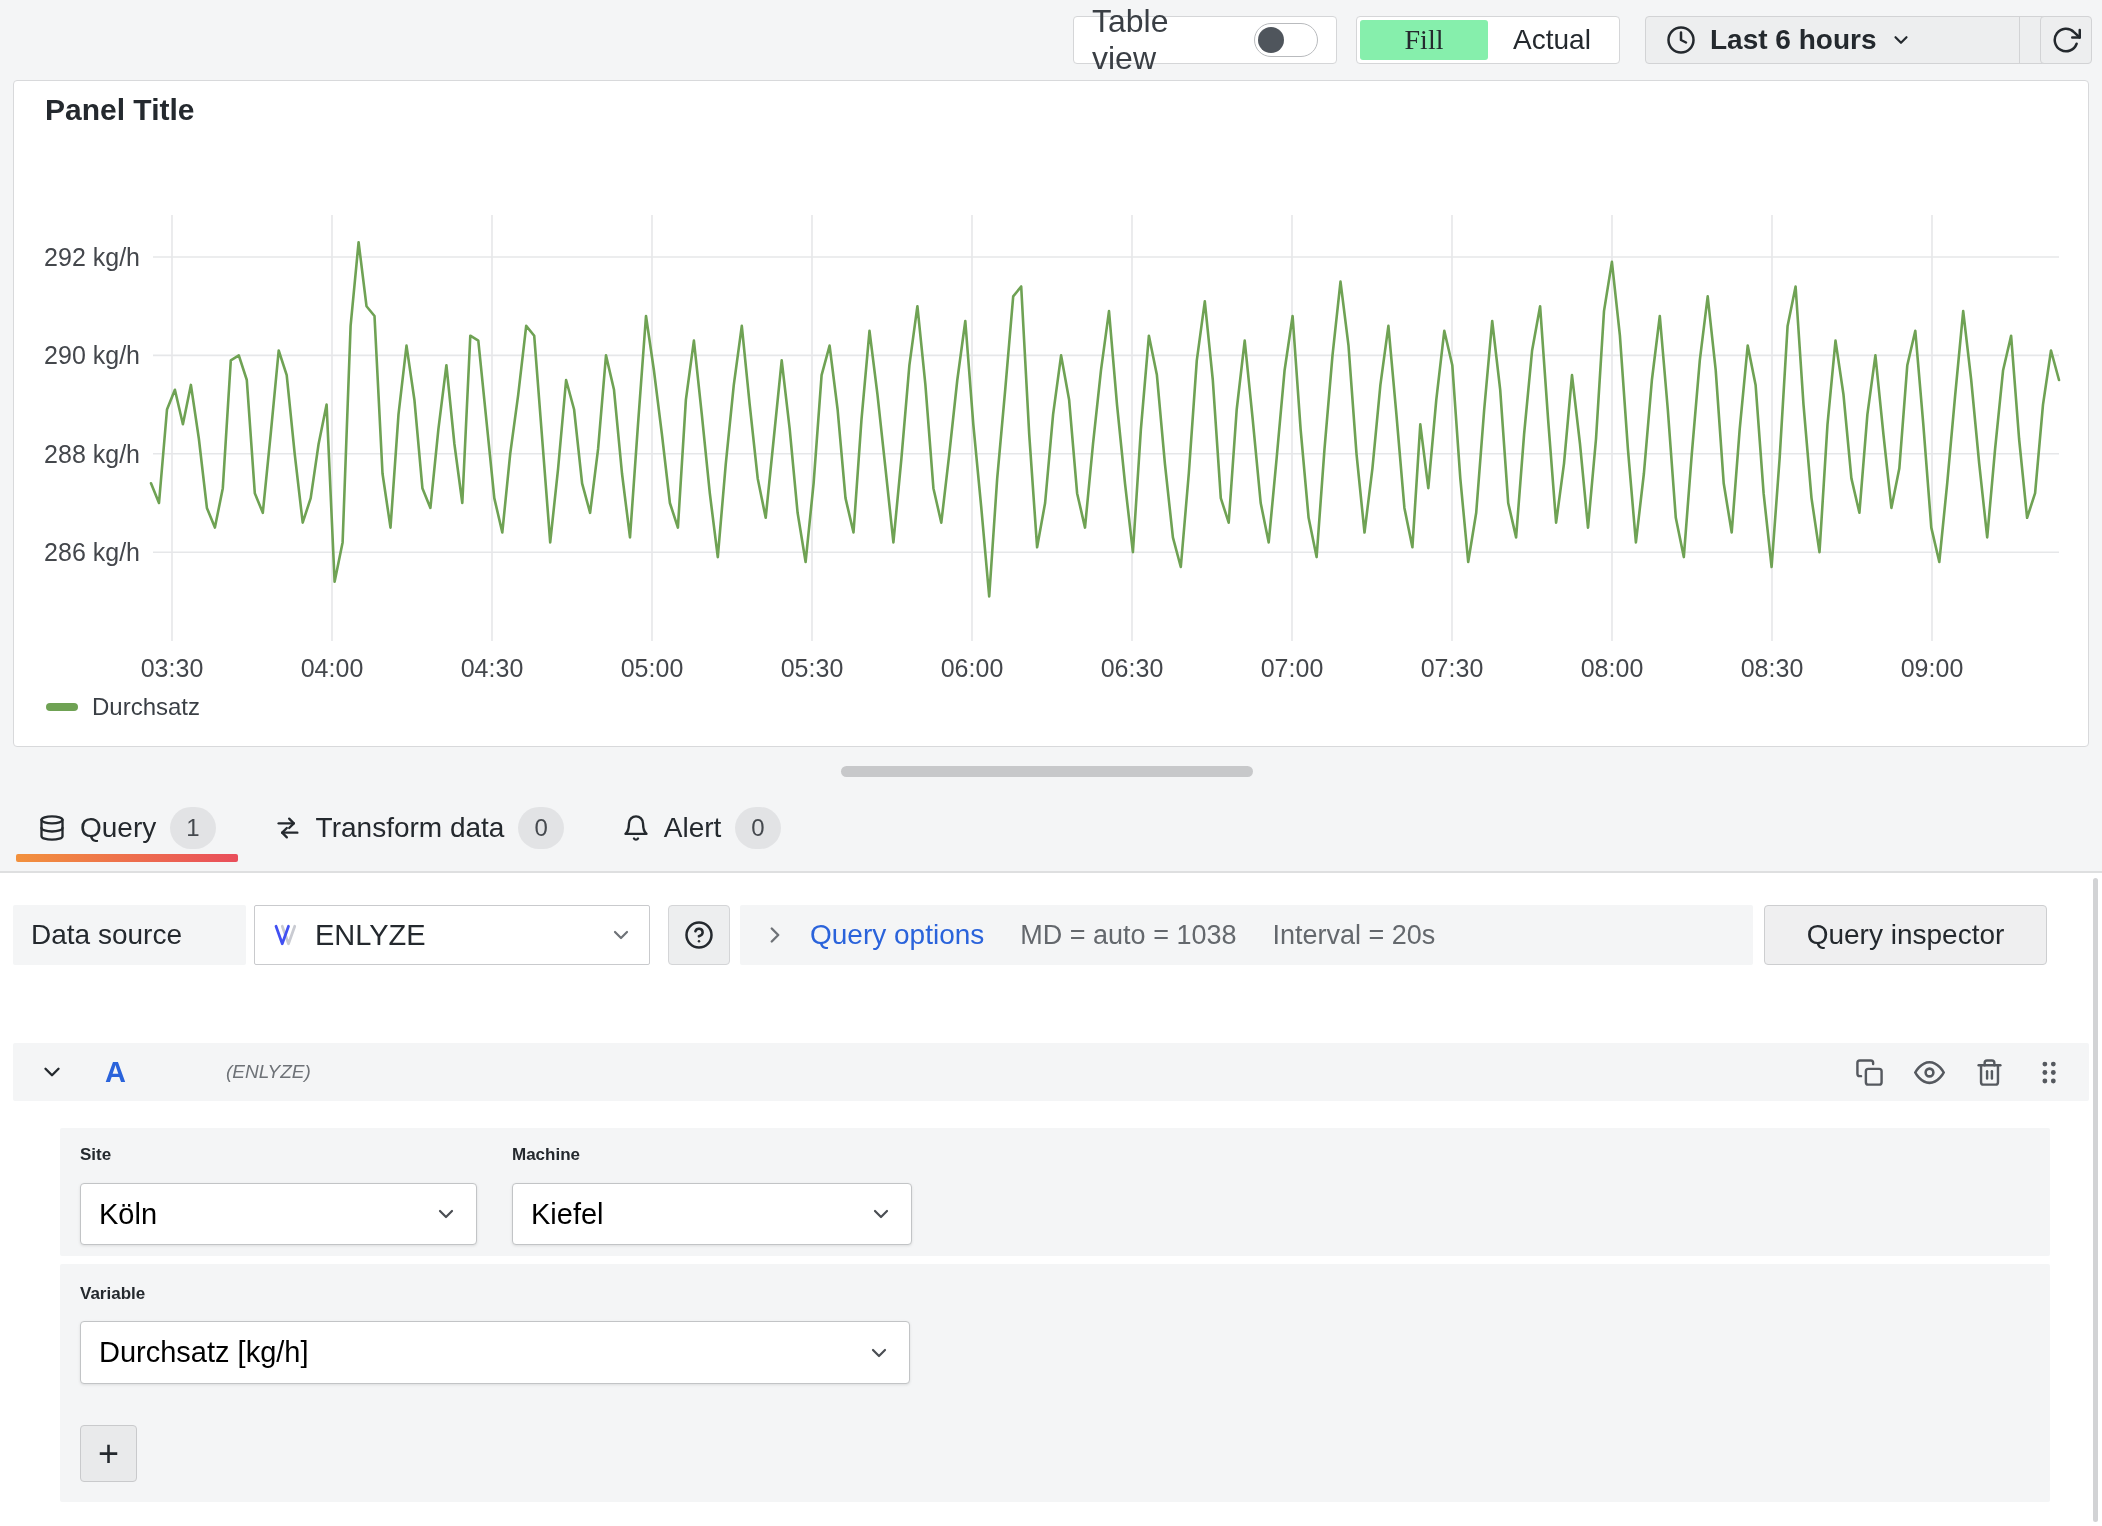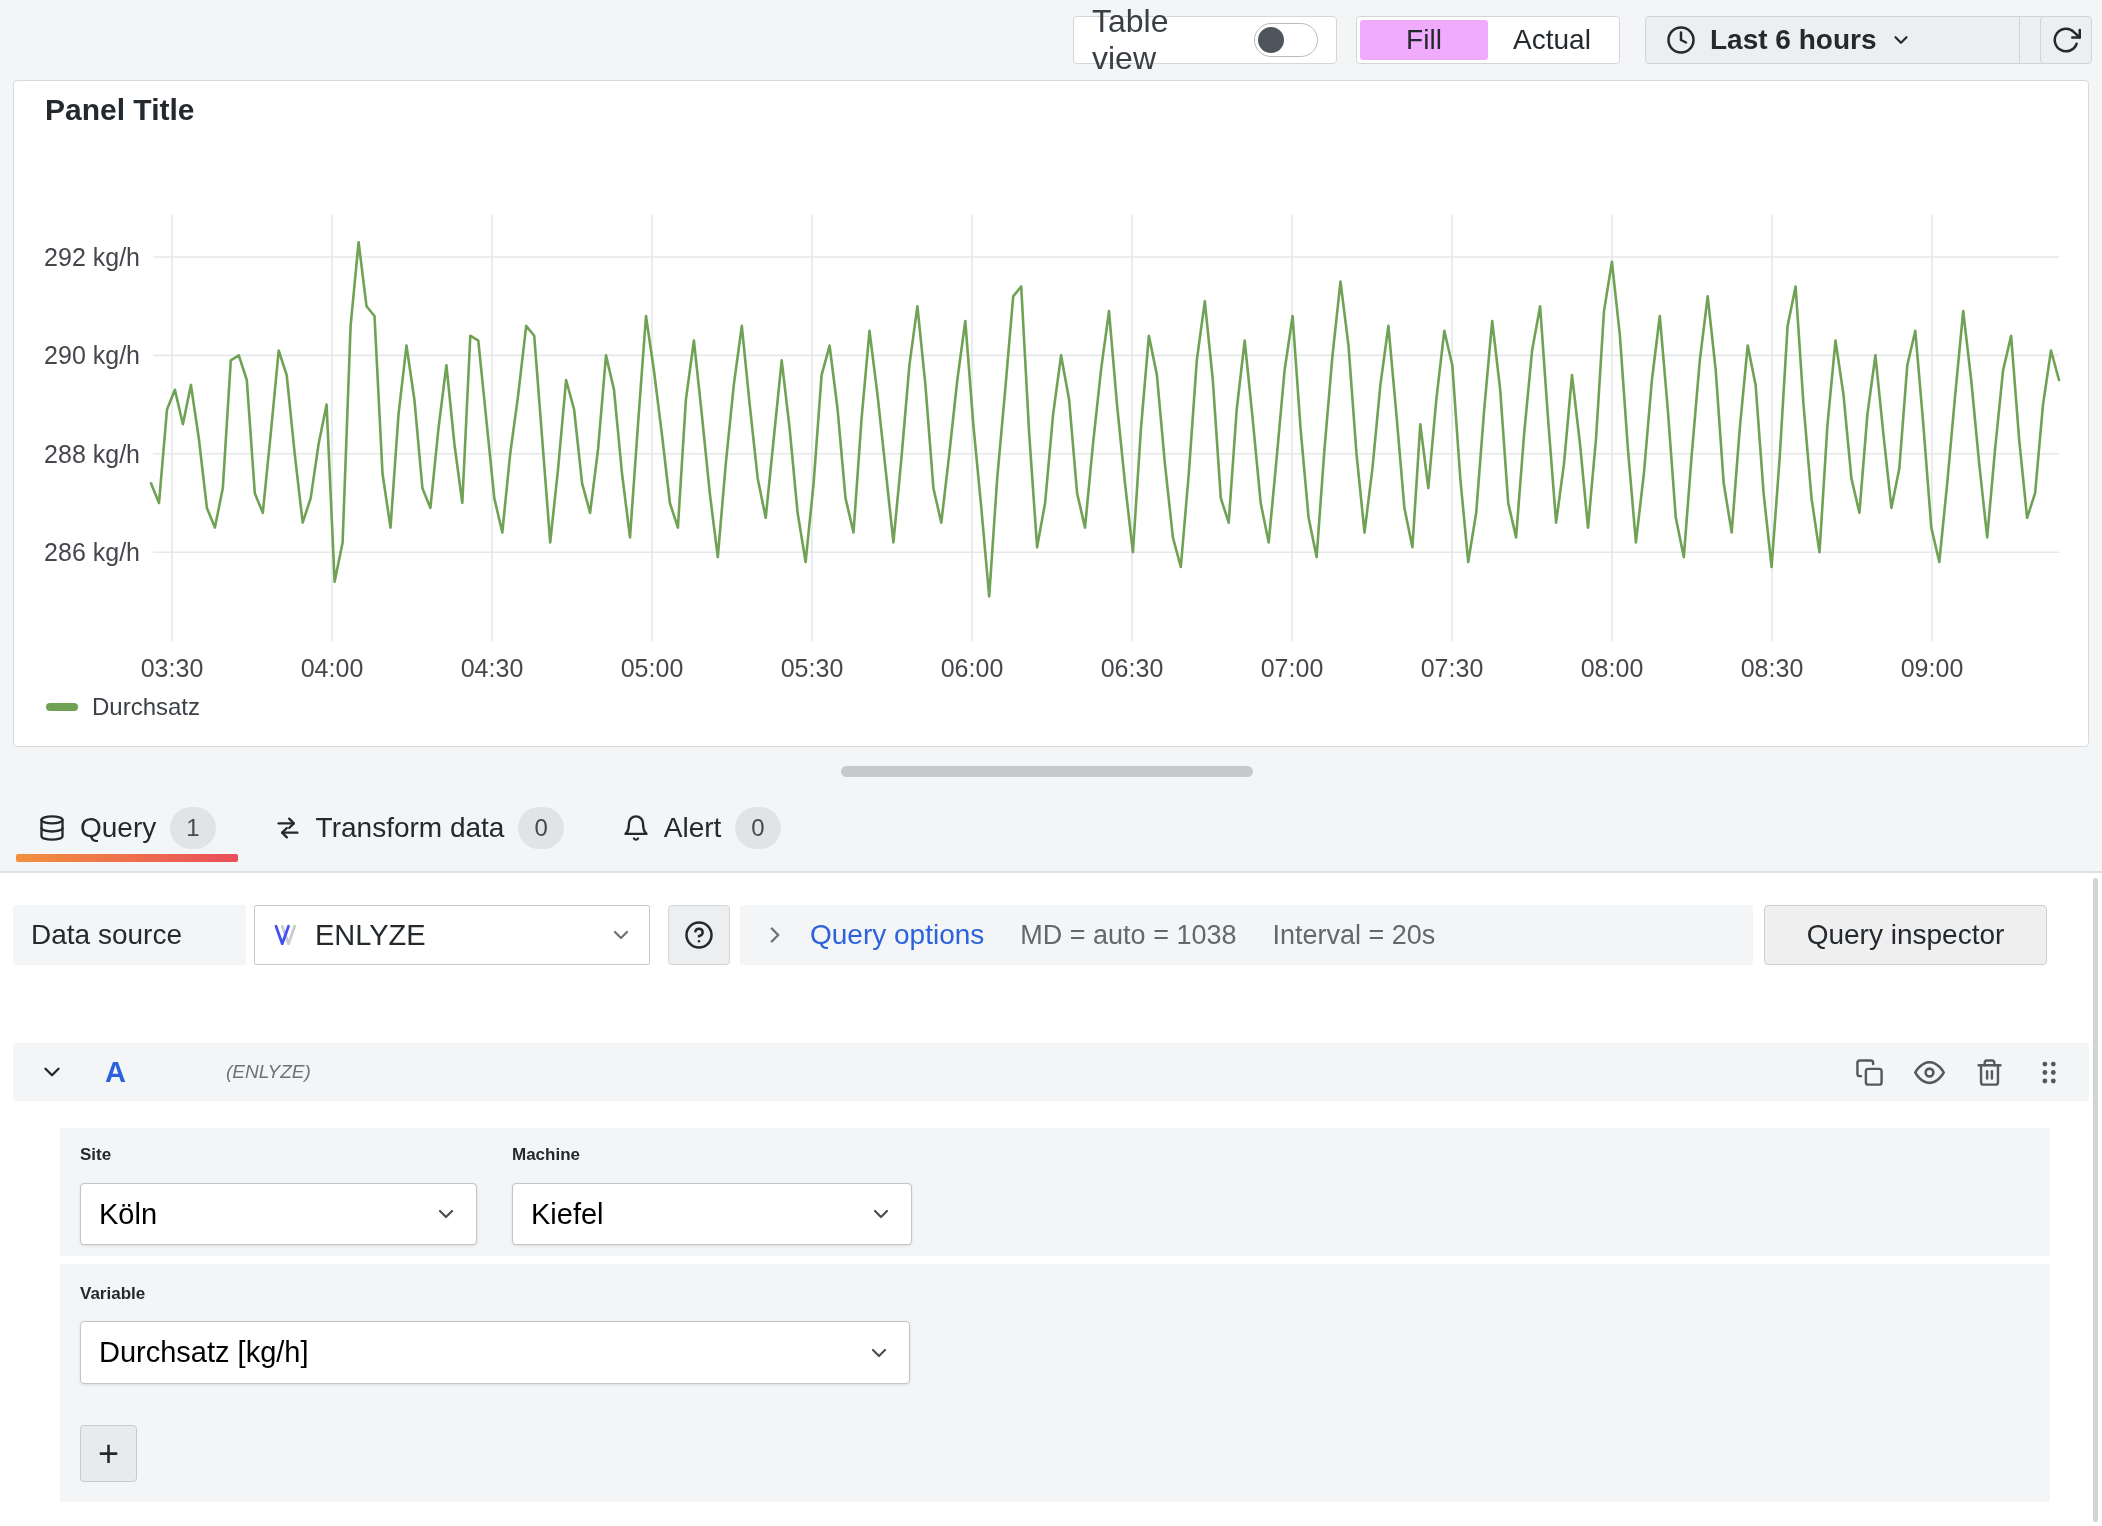--- a/index.html
+++ b/index.html
@@ -8,21 +8,21 @@
   .screen { position:relative; width:2102px; height:1526px; }
 
   
   .tbtn { position:absolute; top:16px; height:48px; display:flex; align-items:center; border-radius:4px; }
   .tv-group { left:1073px; width:264px; background:#FFFFFF; border:1px solid #D5D6D8; padding:0 18px; gap:16px; }
   .tv-label { font-size:32px; color:#3A3F45; }
   .toggle { width:66px; height:34px; border-radius:17px; background:#FFFFFF; border:1px solid #B9BBBE; position:relative; cursor:pointer; }
   .toggle .knob { position:absolute; left:3px; top:3px; width:26px; height:26px; border-radius:50%; background:#4F555C; }
   .seg-group { left:1356px; width:264px; background:#FFFFFF; border:1px solid #D5D6D8; padding:3px; }
   .seg { flex:1; height:40px; display:flex; align-items:center; justify-content:center; font-size:28px; font-weight:500; color:#24292E; background:transparent; border:none; border-radius:3px; font-family:inherit; cursor:pointer; }
-  .seg.active { background:#f0abfc; }
+  .seg.active { background:#86efac;font-family:Liberation Serif, serif; }
   .time-group { left:1645px; width:446px; background:#EDEEEF; border:1px solid #D2D3D5; }
   .time-main { display:flex; align-items:center; gap:14px; padding:0 20px; height:100%; flex:1; cursor:pointer; }
   .time-label { font-size:28px; font-weight:600; color:#24292E; white-space:nowrap; }
   .time-divider { width:1px; height:100%; background:#D2D3D5; }
   .icon-seg { width:70px; height:100%; display:flex; align-items:center; justify-content:center; cursor:pointer; }
   .refresh-btn { left:2040px; width:52px; justify-content:center; background:#EDEEEF; border:1px solid #D2D3D5; cursor:pointer; }
   svg.ic { display:block; }
 
   
   .panel { position:absolute; left:13px; top:80px; width:2076px; height:667px; background:#FFFFFF; border:1px solid #D8D9DB; border-radius:4px; }

